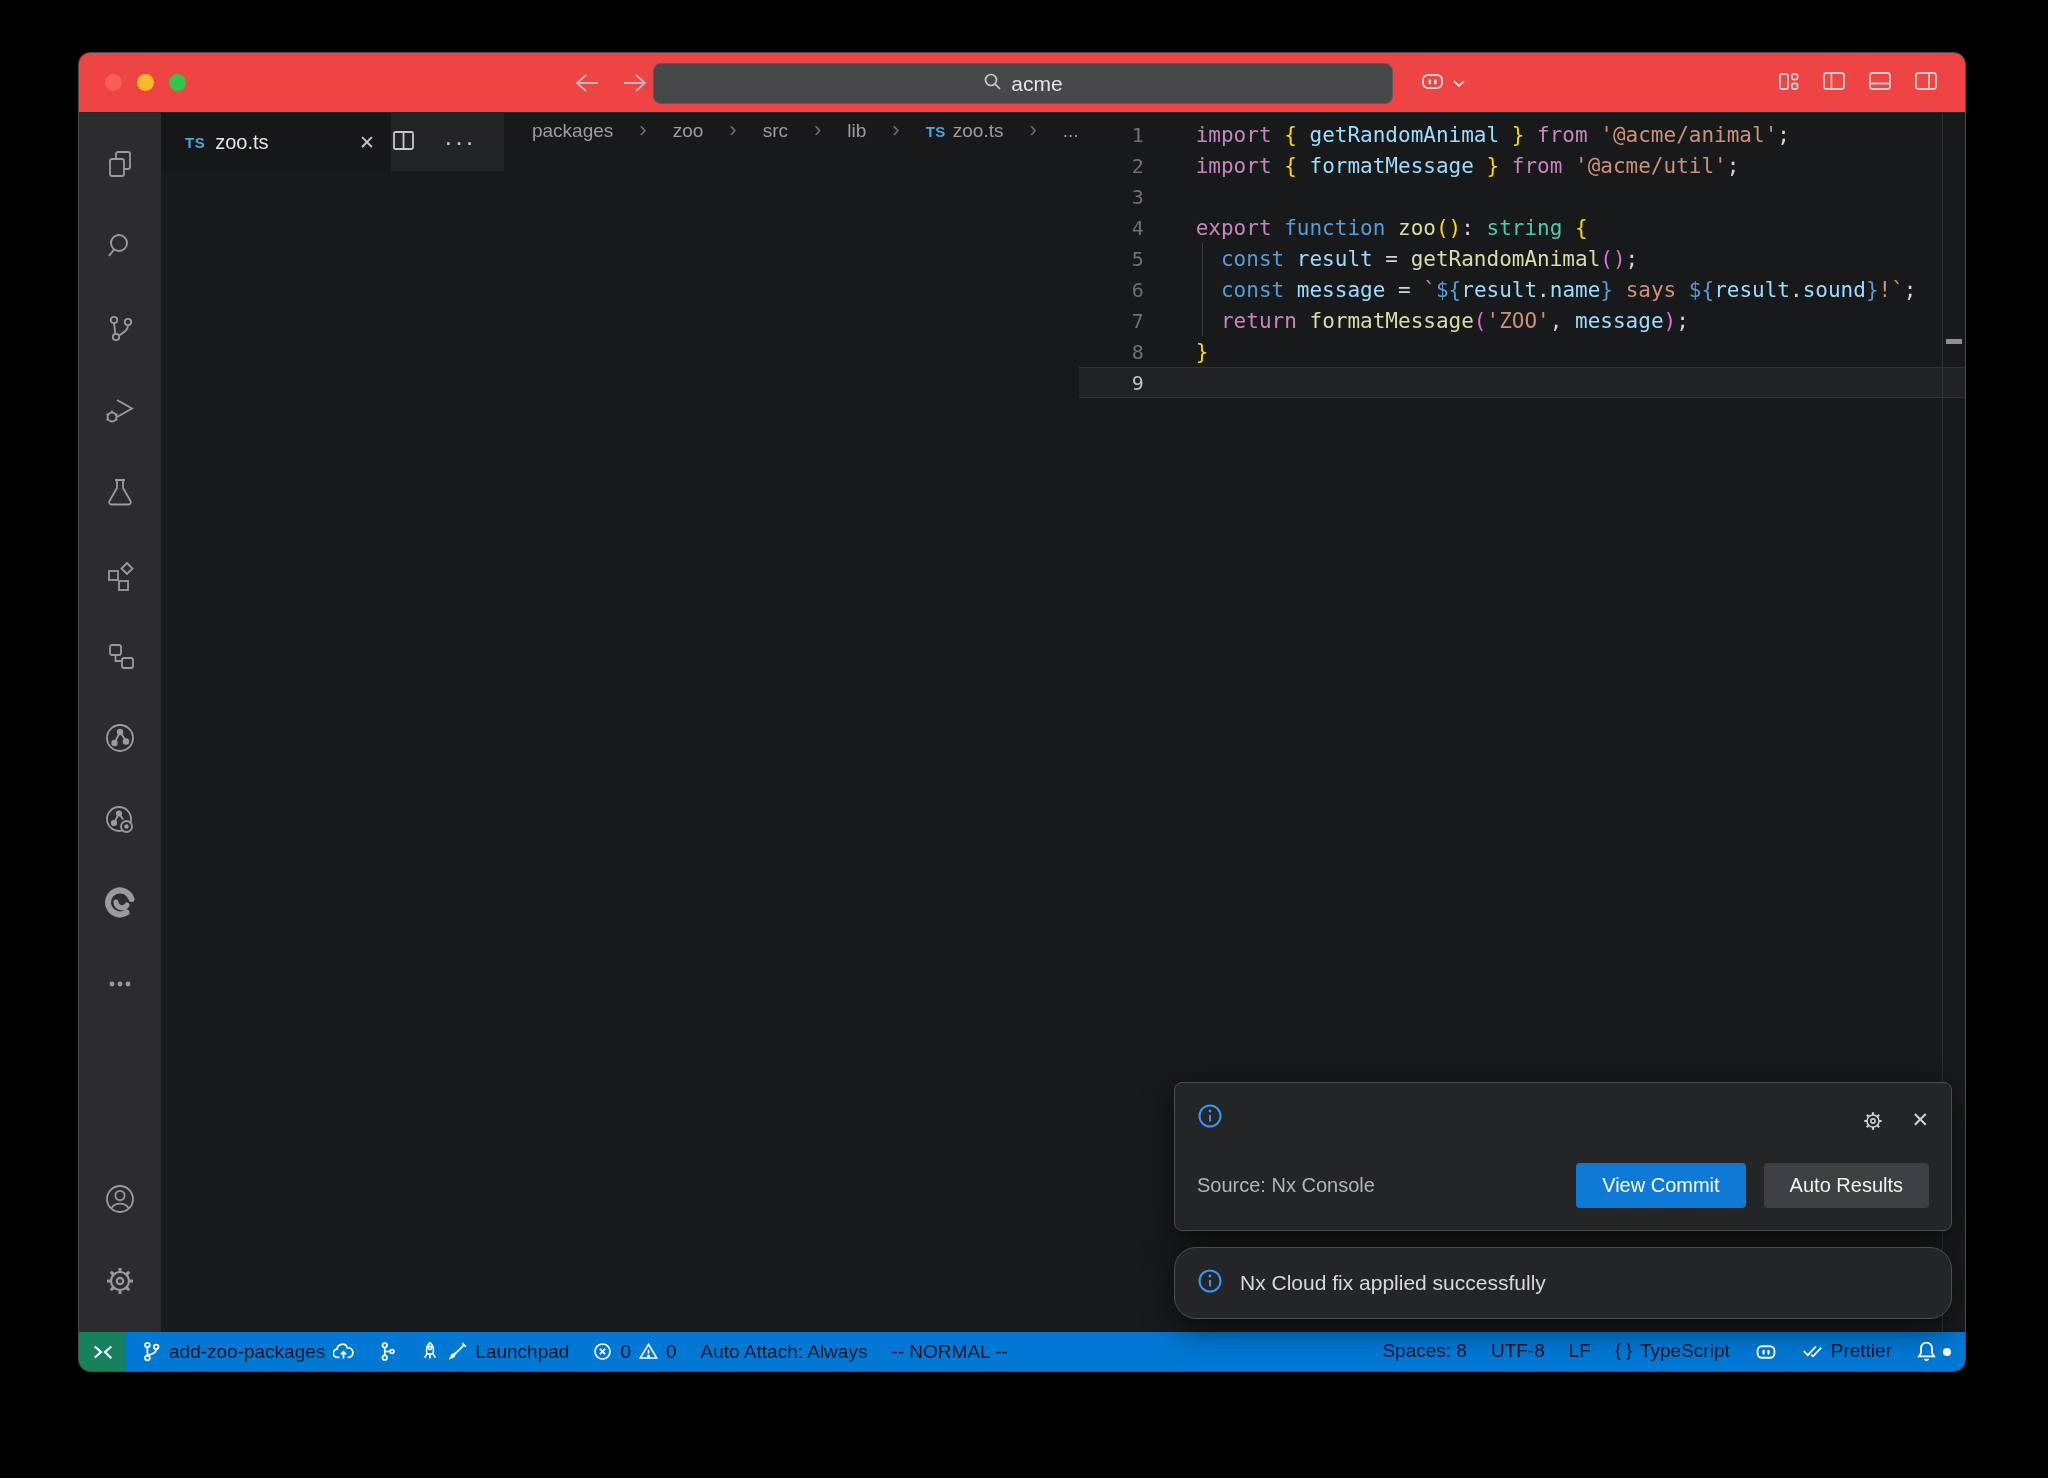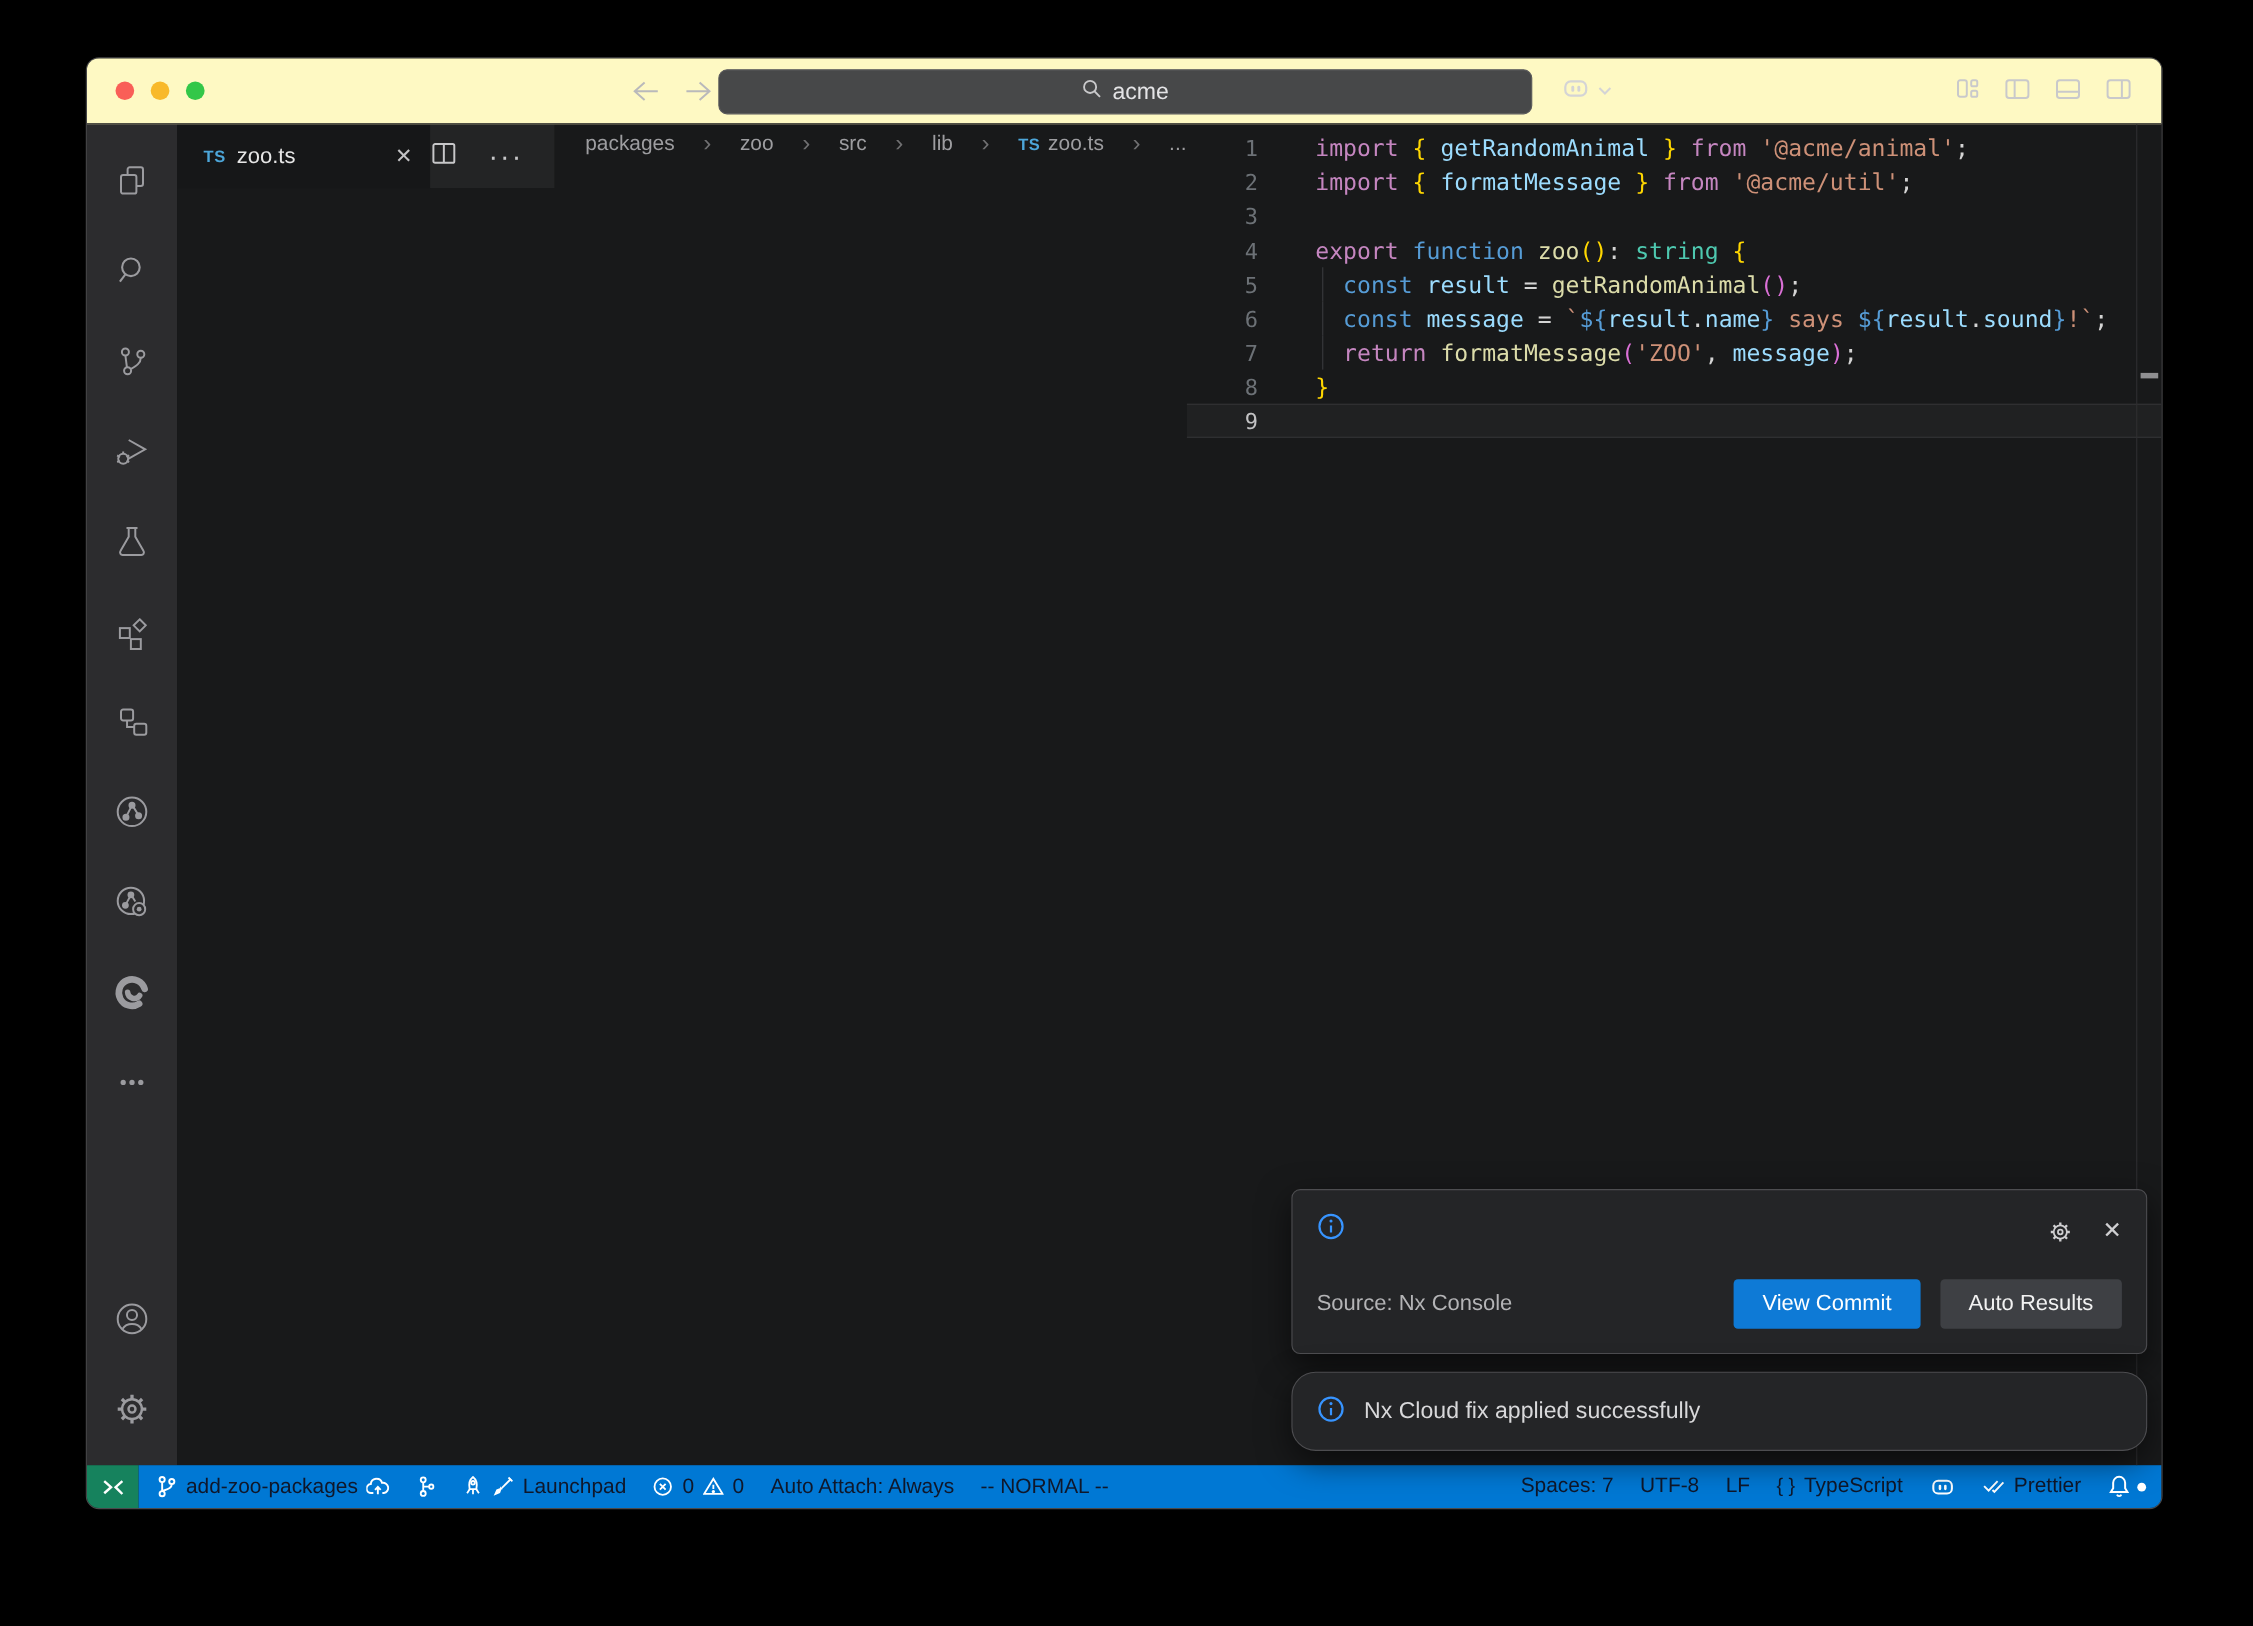--- a/index.html
+++ b/index.html
@@ -5,21 +5,21 @@
   * { margin:0; padding:0; box-sizing:border-box; }
   html,body { width:2048px; height:1478px; background:#000; overflow:hidden;
               font-family:"Liberation Sans", sans-serif; }
 
   .window { position:absolute; left:78px; top:52px; width:1888px; height:1320px;
             background:#18191a; border:1px solid #4a4a4c; border-radius:12px;
             overflow:hidden; display:flex; flex-direction:column;
             box-shadow:0 30px 90px rgba(0,0,0,.7); }
 
   
-  .titlebar { position:relative; height:60px; flex:none; background:#fef9c3;
+  .titlebar { position:relative; height:60px; flex:none; background:#ef4444;
               border-bottom:1px solid #262626; display:flex; align-items:center; }
   .traffic { display:flex; gap:15px; padding-left:26px; }
   .tl { width:17px; height:17px; border-radius:50%; }
   .tl.red{background:#f95f57;} .tl.yellow{background:#f8b92a;} .tl.green{background:#33c748;}
   .nav-arrows { position:absolute; left:495px; top:0; height:60px; display:flex; gap:22px; align-items:center; color:#b9b9bb; }
   .nav-arrows svg { display:block; }
   .searchbox { position:absolute; left:574px; top:10px; width:740px; height:41px;
                background:#474849; border:1px solid #5a5a5c; border-radius:8px;
                display:flex; align-items:center; justify-content:center; gap:9px;
                color:#e4e4e6; font-size:21px; }
@@ -443,21 +443,21 @@
       </div>
       <div class="sb-item">
         <span>Auto Attach: Always</span>
       </div>
       <div class="sb-item">
         <span>-- NORMAL --</span>
       </div>
 
       <div class="sb-right">
         <div class="sb-item">
-            <span>Spaces: 7</span>
+            <span>Spaces: 8</span>
           </div>
         <div class="sb-item">
             <span>UTF-8</span>
           </div>
         <div class="sb-item">
             <span>LF</span>
           </div>
         <div class="sb-item">
           <span class="braces">{ }</span>
           <span>TypeScript</span>

